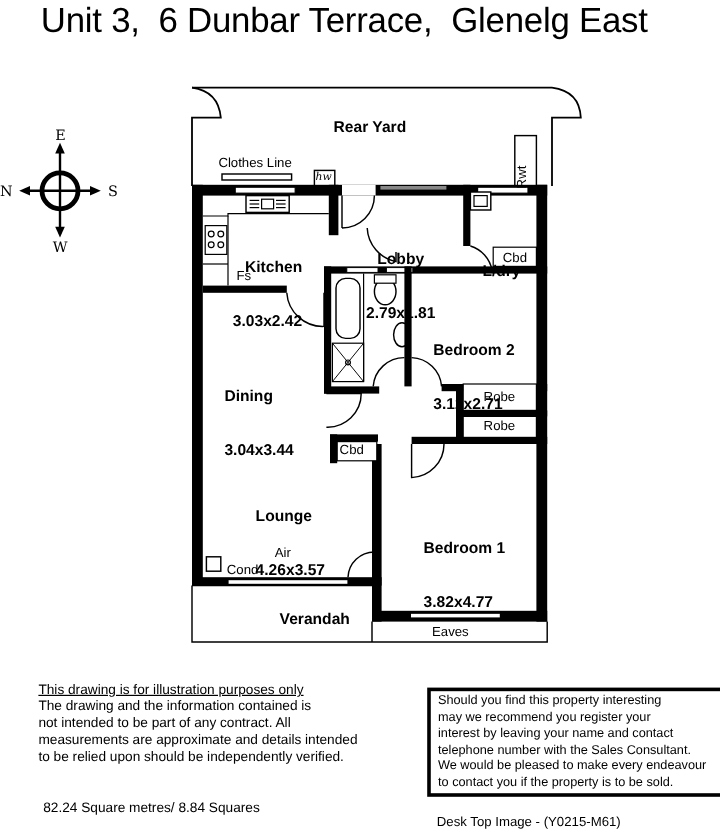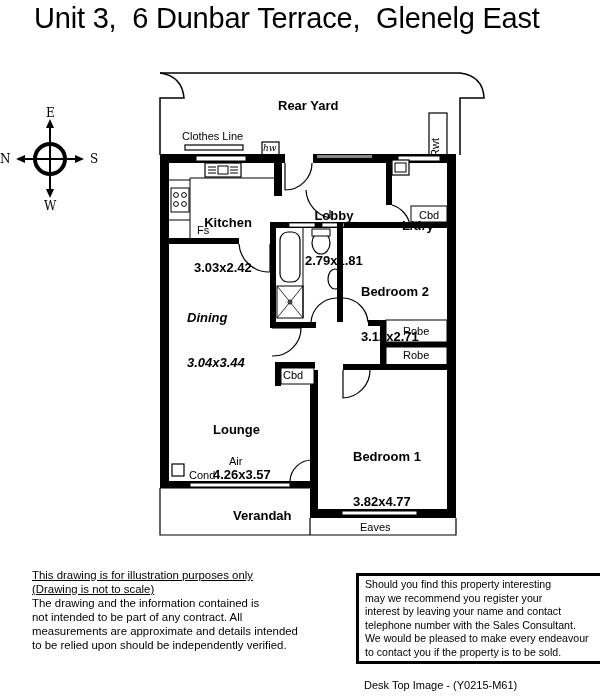--- a/index.html
+++ b/index.html
@@ -160,21 +160,21 @@
   <div>Lobby</div>
   <div>2.79x1.81</div>
 </div>
 <div class="lbl room" style="left:402px;top:189px;">
   <div>L/dry</div>
 </div>
 <div class="lbl room" style="left:361px;top:255px;">
   <div>Bedroom 2</div>
   <div>3.12x2.71</div>
 </div>
-<div class="lbl room" style="left:187px;top:281px;font-style:italic;">
+<div class="lbl room" style="left:187px;top:293px;">
   <div>Dining</div>
   <div>3.04x3.44</div>
 </div>
 <div class="lbl room" style="left:213px;top:393px;">
   <div>Lounge</div>
   <div>4.26x3.57</div>
 </div>
 <div class="lbl room" style="left:353px;top:420px;">
   <div>Bedroom 1</div>
   <div>3.82x4.77</div>
@@ -183,28 +183,28 @@
 <span class="lbl small" style="left:197px;top:224px;">Fs</span>
 <span class="lbl small" style="left:419px;top:209px;">Cbd</span>
 <span class="lbl small" style="left:283px;top:369px;">Cbd</span>
 <span class="lbl small" style="left:403px;top:325px;">Robe</span>
 <span class="lbl small" style="left:403px;top:349px;">Robe</span>
 <span class="lbl small" style="left:189px;top:455px;margin-left:40px;">Air</span>
 <span class="lbl small" style="left:189px;top:469px;">Cond</span>
 
 <div class="disclaimer">
   <div class="u">This drawing is for illustration purposes only</div>
-  <div class="u" style="display:inline-block">(Drawing is not to scale)</div>
   <div style="white-space:pre-line">The drawing and the information contained is
 not intended to be part of any contract.  All
 measurements are approximate and details intended
 to be relied upon should be independently verified.</div>
 </div>
 
 <div class="estimate">
+  <div>82.24 Square metres/ 8.84 Squares</div>
 </div>
 
 <div class="notice">
   <div style="white-space:pre-line">Should you find this property interesting
 may we recommend you register your
 interest by leaving your name and contact
 telephone number with the Sales Consultant.
 We would be pleased to make every endeavour
 to contact you if the property is to be sold.</div>
 </div>

